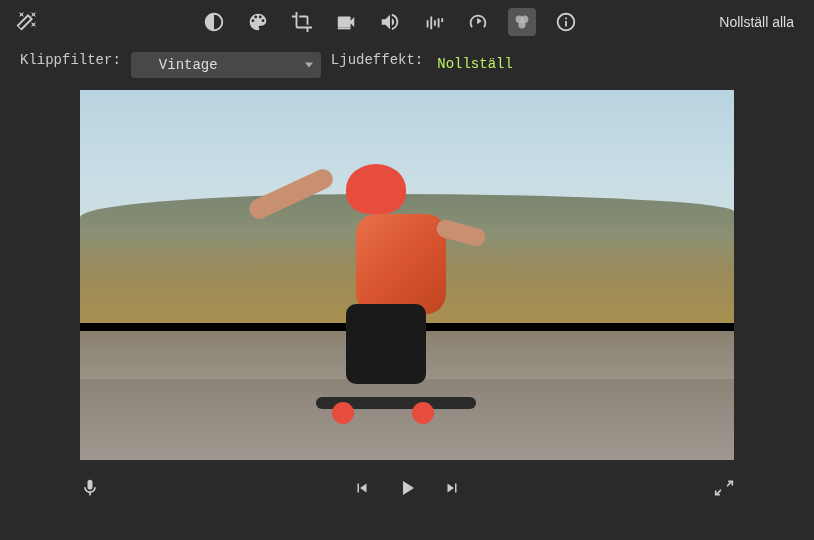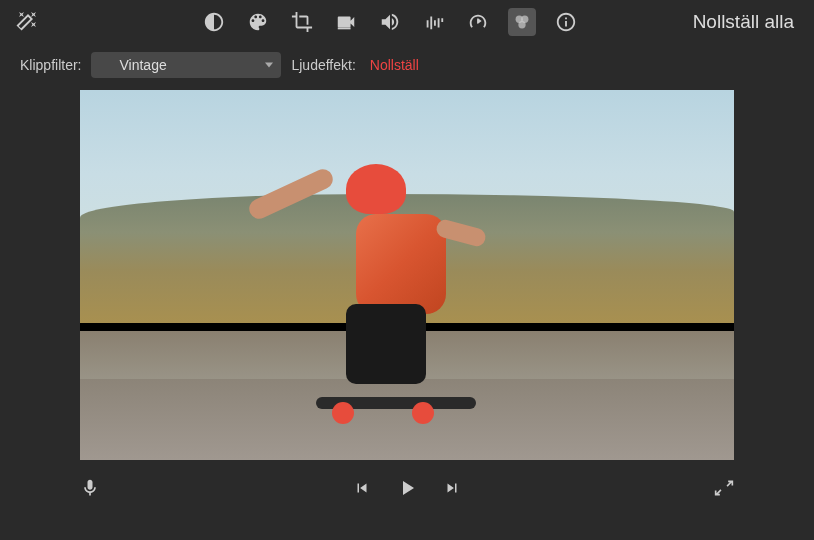--- a/index.html
+++ b/index.html
@@ -56,29 +56,30 @@
     .magic-wand svg {
       width: 24px;
       height: 24px;
       fill: #ccc;
     }
     .spacer {
       flex: 1;
     }
     .reset-all {
       color: #ddd;
-      font-size: 19px;
+      font-size: 14px;
       cursor: pointer;
       padding: 4px 8px;
     }
     .filter-bar {
       display: flex;
-      align-items: center;
+      align-items: flex-start;
       padding: 8px 20px;
       gap: 10px;
+      font-family: Liberation Mono, monospace;
     }
     .filter-label {
       color: #ccc;
       font-size: 14px;
     }
     .dropdown {
       background: #484848;
       border-radius: 4px;
       padding: 5px 24px 5px 28px;
       color: #ddd;
@@ -91,21 +92,21 @@
       content: "";
       position: absolute;
       right: 8px;
       top: 50%;
       transform: translateY(-50%);
       border-left: 4px solid transparent;
       border-right: 4px solid transparent;
       border-top: 5px solid #aaa;
     }
     .reset-btn {
-      color: #ef4444;
+      color: #bef264;
       font-size: 14px;
       cursor: pointer;
       padding: 4px 4px;
     }
     .preview-container {
       padding: 4px 80px;
     }
     .preview {
       width: 100%;
       height: 370px;

